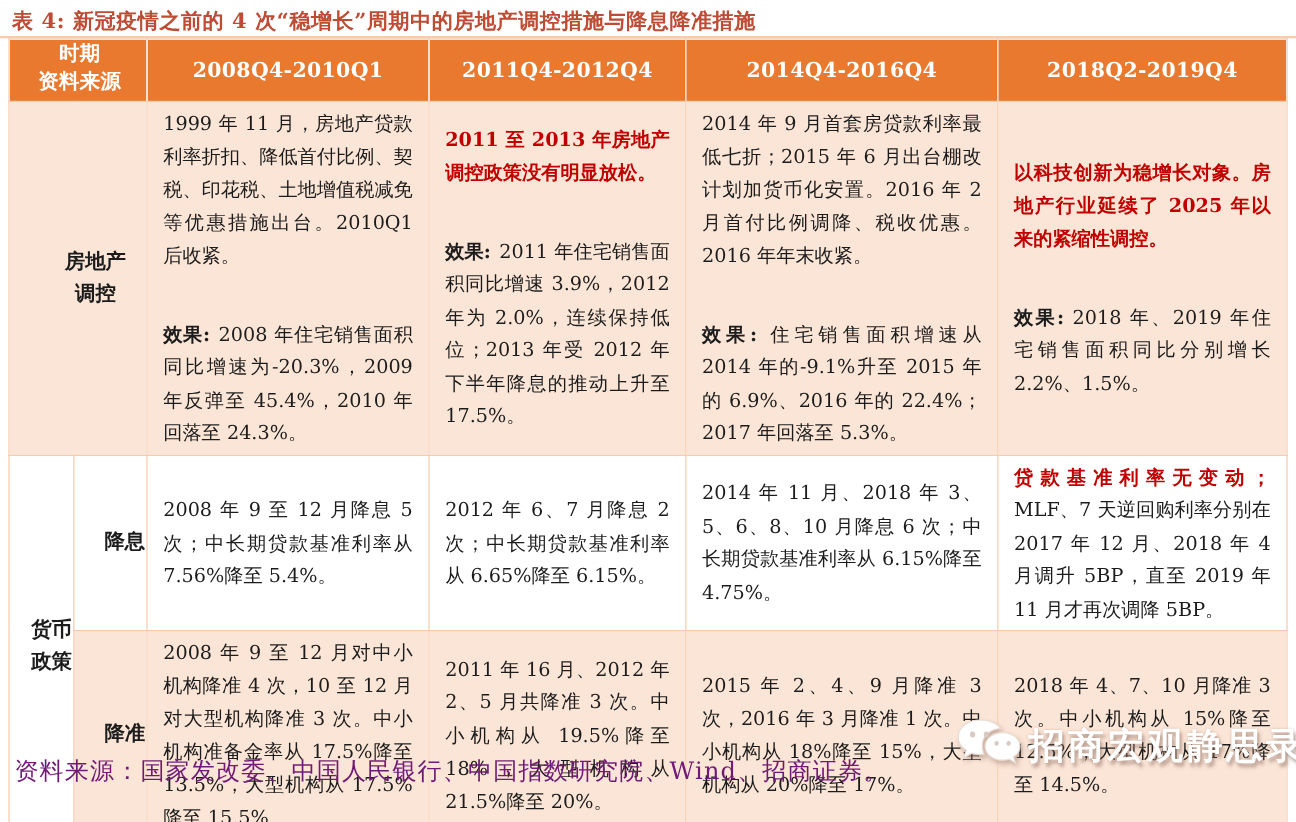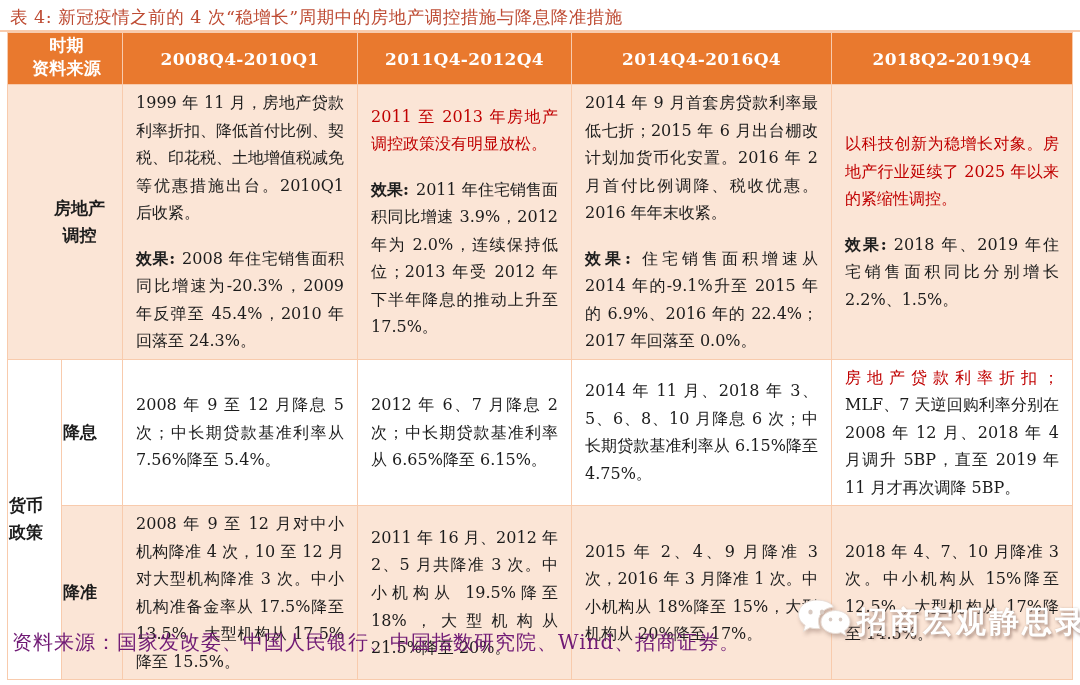--- a/index.html
+++ b/index.html
@@ -3,44 +3,44 @@
 <meta charset="utf-8">
 <style>
   html,body{margin:0;padding:0;}
   body{
     width:1080px;height:685px;position:relative;background:#ffffff;
     font-family:"DejaVu Serif","Liberation Serif",serif;
     color:#1c1c1c;overflow:hidden;
   }
   .page-title{
     position:absolute;left:10px;top:5px;
-    font-size:17.5px;font-weight:normal;color:#be4b33;letter-spacing:.5px;
+    font-size:17.5px;font-weight:bold;color:#be4b33;letter-spacing:.5px;
   }
   .top-rule{position:absolute;left:0;top:30px;width:1080px;height:2px;background:#f8cbad;}
   table.policy{
     position:absolute;left:7px;top:32px;width:1065px;
     border-collapse:collapse;table-layout:fixed;
   }
   td{border:1.5px solid #f8cbad;vertical-align:middle;overflow:hidden;}
   tr.hdr td{
     background:#e9792e;color:#ffffff;font-weight:bold;
     text-align:center;font-size:17px;letter-spacing:.3px;
   }
   td.corner{ text-align:left;padding:2px 6px 2px 9px;font-size:16.5px;line-height:1.35;font-family:Liberation Mono, monospace;}
   .peach{background:#fbe5d6;}
   .white{background:#ffffff;}
   td.cell{padding:4px 13px;font-size:16px;line-height:1.72;}
   td.cell p{margin:0;text-align:justify;}
-  td.cell p.effect{margin-top:18px;}
+  td.cell p.effect{margin-top:38px;}
   .red{color:#c00000;}
-  .bold{font-weight:normal;}
+  .bold{font-weight:bold;}
   .effect-label{font-weight:bold;margin-right:7px;}
   td.rowlabel{font-weight:bold;font-size:17px;line-height:1.6;}
   td.re-label{padding-left:30px;text-align:center;}
-  td.center-label{text-align:left;}
+  td.center-label{text-align:right;}
   .source-note{
     position:absolute;left:12px;top:629px;font-size:20px;color:#701a75;letter-spacing:1px;
   }
   .watermark{
     position:absolute;left:795px;top:597px;display:flex;align-items:center;gap:4px;
   }
   .watermark .wm-text{
     color:#ffffff;font-size:30px;font-weight:bold;letter-spacing:3px;white-space:nowrap;
     text-shadow:2px 3px 3px rgba(141,110,99,.55), 0 0 2px rgba(130,100,85,.35);
   }
@@ -84,21 +84,21 @@
         <p class="effect"><b class="effect-label">效果:</b><span>2008 年住宅销售面积同比增速为-20.3%，2009 年反弹至 45.4%，2010 年回落至 24.3%。</span></p>
       </td>
       <td class="peach cell">
         <p class="red bold hide-if-empty">2011 至 2013 年房地产调控政策没有明显放松。</p>
 
         <p class="effect"><b class="effect-label">效果:</b><span>2011 年住宅销售面积同比增速 3.9%，2012 年为 2.0%，连续保持低位；2013 年受 2012 年下半年降息的推动上升至 17.5%。</span></p>
       </td>
       <td class="peach cell">
 
         <p class="hide-if-empty">2014 年 9 月首套房贷款利率最低七折；2015 年 6 月出台棚改计划加货币化安置。2016 年 2 月首付比例调降、税收优惠。2016 年年末收紧。</p>
-        <p class="effect"><b class="effect-label">效果:</b><span>住宅销售面积增速从 2014 年的-9.1%升至 2015 年的 6.9%、2016 年的 22.4%；2017 年回落至 0.0%。</span></p>
+        <p class="effect"><b class="effect-label">效果:</b><span>住宅销售面积增速从 2014 年的-9.1%升至 2015 年的 6.9%、2016 年的 22.4%；2017 年回落至 5.3%。</span></p>
       </td>
       <td class="peach cell">
         <p class="red bold hide-if-empty">以科技创新为稳增长对象。房地产行业延续了 2025 年以来的紧缩性调控。</p>
 
         <p class="effect"><b class="effect-label">效果:</b><span>2018 年、2019 年住宅销售面积同比分别增长 2.2%、1.5%。</span></p>
       </td>
     </tr>
 
     <tr style="height:120px">
       <td rowspan="2" class="white rowlabel center-label">
@@ -109,21 +109,21 @@
       <td class="white cell">
         <p><span>2008 年 9 至 12 月降息 5 次；中长期贷款基准利率从 7.56%降至 5.4%。</span></p>
       </td>
       <td class="white cell">
         <p><span>2012 年 6、7 月降息 2 次；中长期贷款基准利率从 6.65%降至 6.15%。</span></p>
       </td>
       <td class="white cell">
         <p><span>2014 年 11 月、2018 年 3、5、6、8、10 月降息 6 次；中长期贷款基准利率从 6.15%降至 4.75%。</span></p>
       </td>
       <td class="white cell">
-        <p><span class="red bold hide-if-empty">房地产贷款利率折扣；</span><span>MLF、7 天逆回购利率分别在 2008 年 12 月、2018 年 4 月调升 5BP，直至 2019 年 11 月才再次调降 5BP。</span></p>
+        <p><span class="red bold hide-if-empty">贷款基准利率无变动；</span><span>MLF、7 天逆回购利率分别在 2017 年 12 月、2018 年 4 月调升 5BP，直至 2019 年 11 月才再次调降 5BP。</span></p>
       </td>
     </tr>
 
     <tr style="height:164px">
       <td class="peach rowlabel center-label">降准</td>
       <td class="peach cell">
         <p>2008 年 9 至 12 月对中小机构降准 4 次，10 至 12 月对大型机构降准 3 次。中小机构准备金率从 17.5%降至 13.5%，大型机构从 17.5%降至 15.5%。</p>
       </td>
       <td class="peach cell">
         <p>2011 年 16 月、2012 年 2、5 月共降准 3 次。中小机构从 19.5%降至 18%，大型机构从 21.5%降至 20%。</p>

